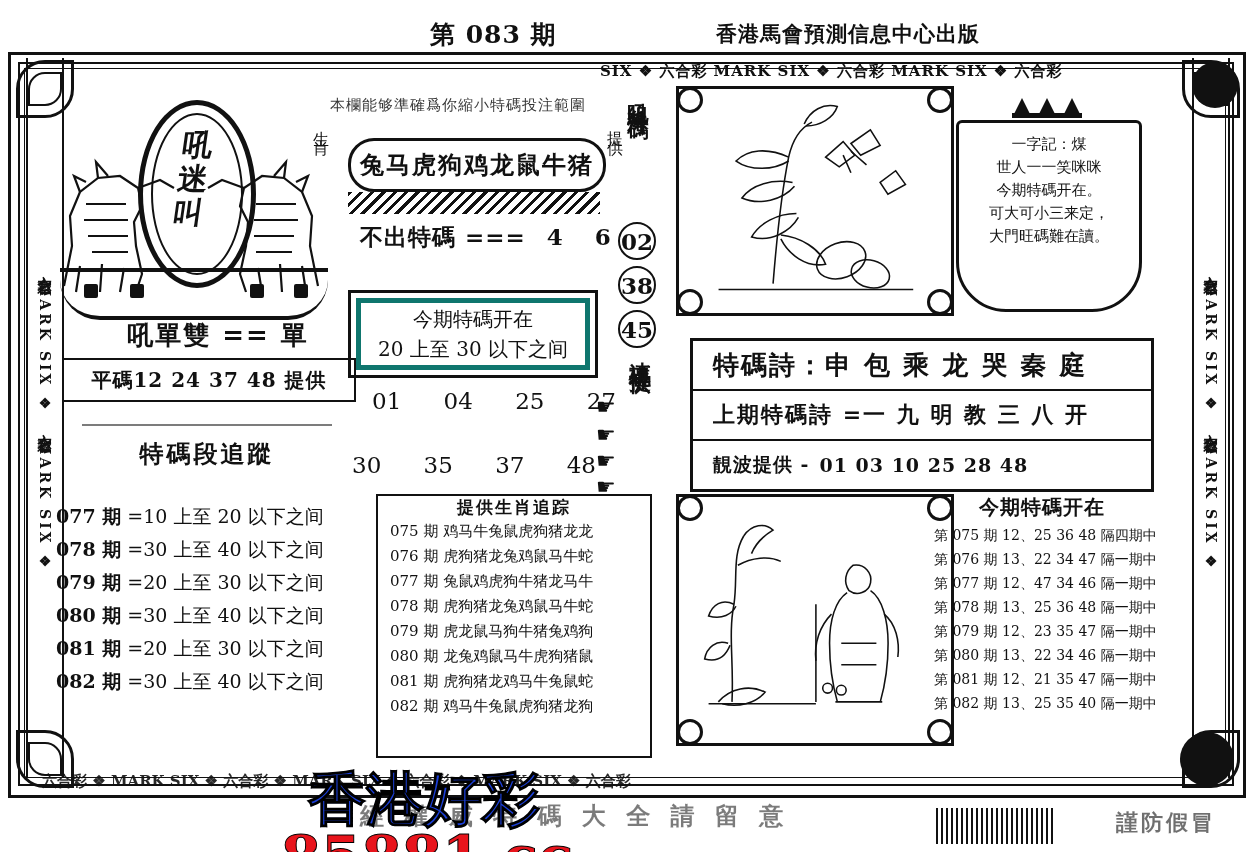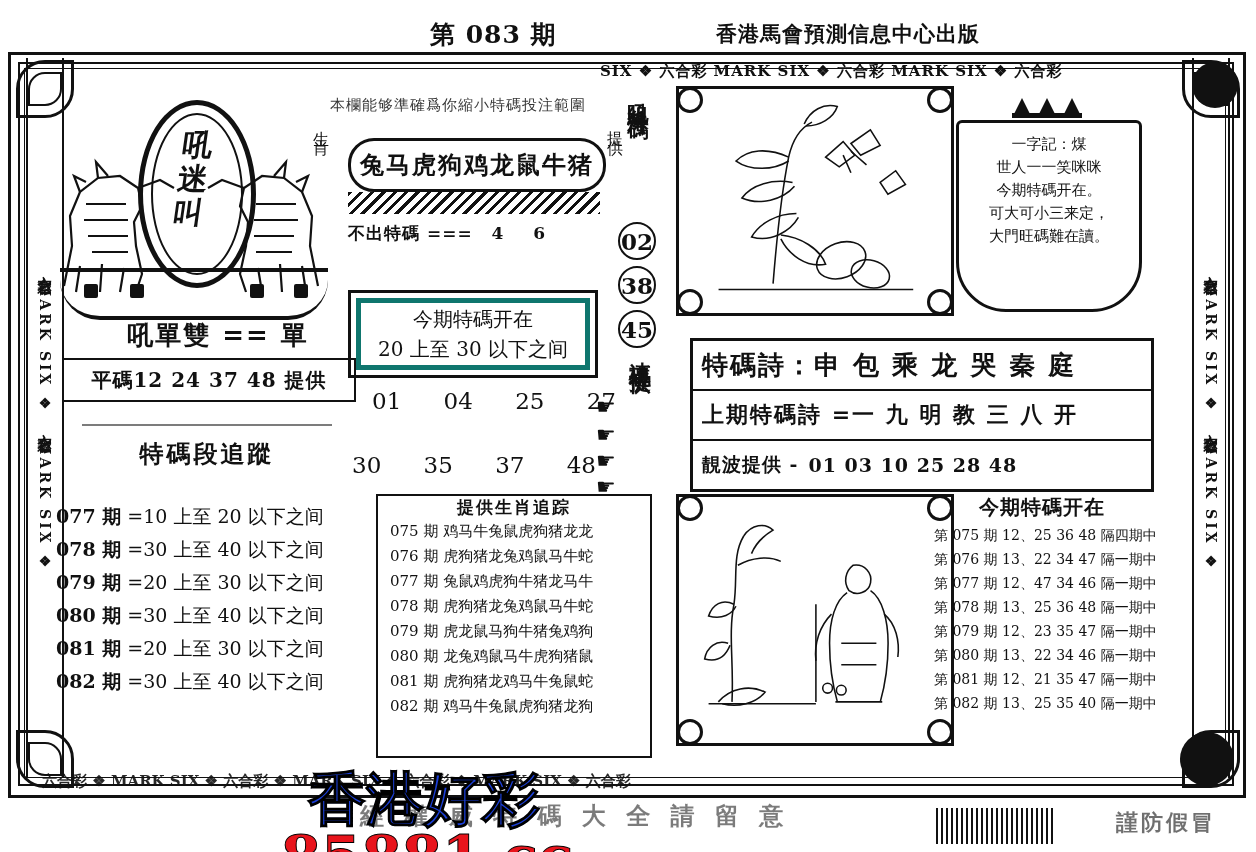--- a/index.html
+++ b/index.html
@@ -135,23 +135,23 @@
     border:3px solid #111;border-radius:26px;
     display:flex;align-items:center;justify-content:center;
     font-family:"DejaVu Serif","Liberation Serif",serif;
     font-weight:bold;font-size:24px;letter-spacing:2px;
   }
   .zigzag{
     position:absolute;left:348px;top:192px;width:252px;height:22px;
     background:repeating-linear-gradient(135deg,#111 0 3px,transparent 3px 8px);
   }
   .nochar{
-    position:absolute;left:348px;top:222px;width:260px;
-    font-family:"DejaVu Serif","Liberation Serif",serif;
-    font-weight:bold;font-size:17px;letter-spacing:1px;white-space:nowrap;
+    position:absolute;left:360px;top:222px;width:260px;
+    font-family:"DejaVu Serif","Liberation Serif",serif;
+    font-weight:bold;font-size:23px;letter-spacing:1px;white-space:nowrap;
   }
   .nochar .nums{letter-spacing:12px;margin-left:12px;}
 
   .range-box{
     position:absolute;left:348px;top:290px;width:244px;height:82px;
     border:3px solid #111;
   }
   .range-box .inner{
     position:absolute;inset:5px;border:5px solid #0f766e;
     display:flex;flex-direction:column;align-items:center;justify-content:center;
@@ -231,21 +231,21 @@
       linear-gradient(#111,#111) left bottom/100% 5px no-repeat;
   }
   .crown i{position:absolute;bottom:4px;width:0;height:0;border-left:8px solid transparent;border-right:8px solid transparent;border-bottom:16px solid #111;}
 
   .tema-box{
     position:absolute;left:690px;top:338px;width:458px;height:148px;
     border:3px solid #111;
   }
   .tema-row{
     height:48px;border-bottom:2px solid #111;
-    display:flex;align-items:center;padding-left:9px;
+    display:flex;align-items:center;padding-left:20px;
     font-family:"DejaVu Serif","Liberation Serif",serif;
     font-weight:bold;font-size:22px;letter-spacing:2px;white-space:nowrap;
   }
   .tema-row:last-child{border-bottom:none;font-size:19px;letter-spacing:1px;}
   .tema-row.big{font-size:26px;}
 
   .ping-table{
     position:absolute;left:934px;top:494px;width:216px;height:246px;
   }
   .pt-title{

